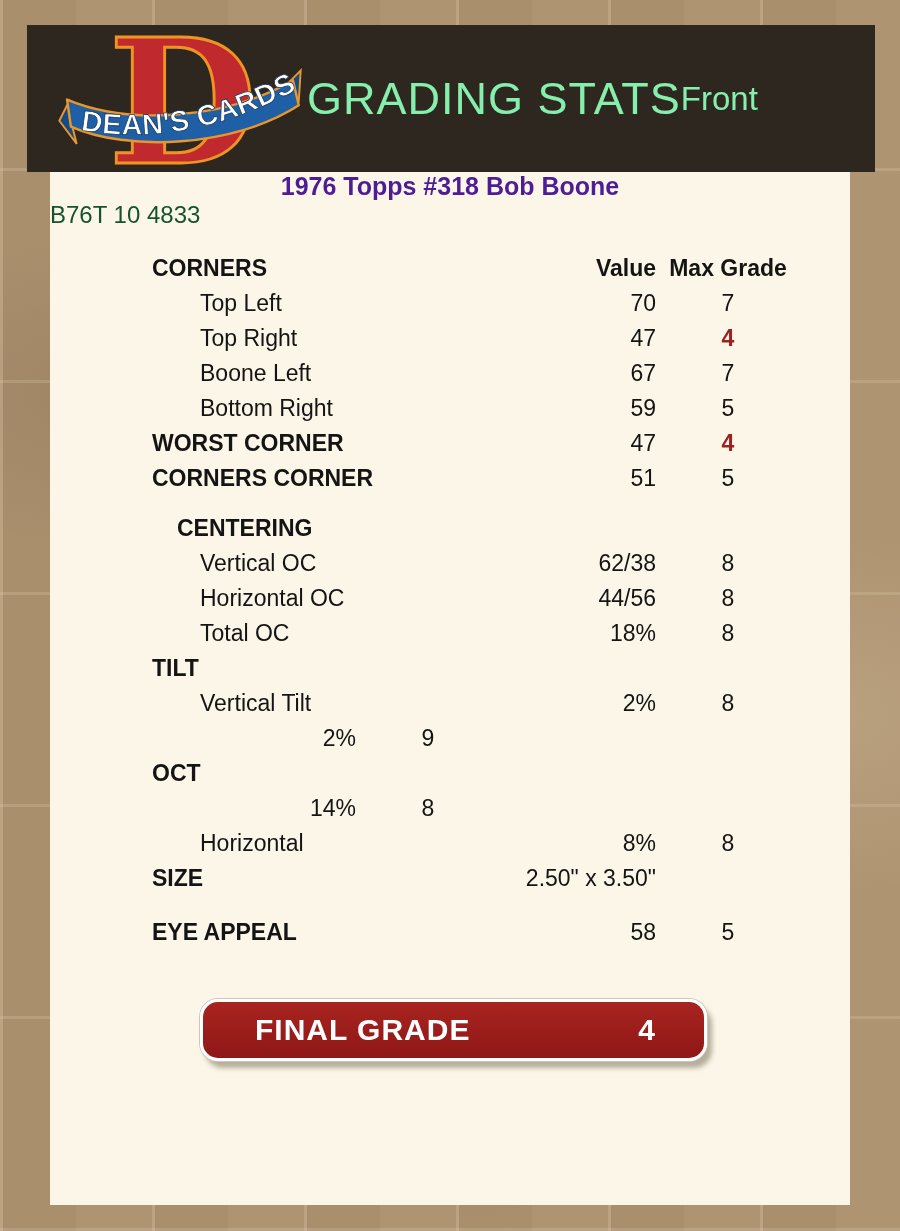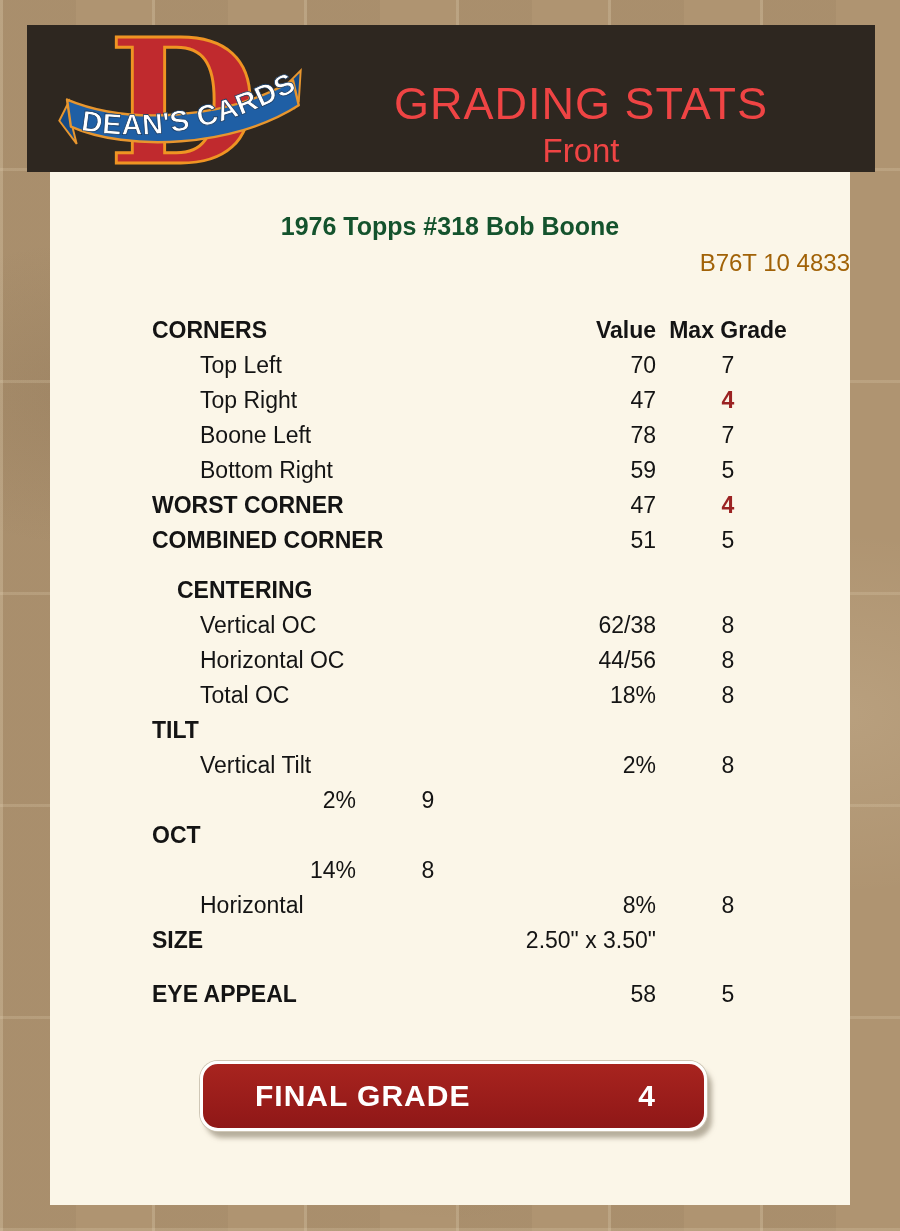--- a/index.html
+++ b/index.html
@@ -14,40 +14,40 @@
       radial-gradient(ellipse 320px 220px at 10% 32%, rgba(88,68,44,0.12), rgba(0,0,0,0) 70%),
       radial-gradient(ellipse 340px 260px at 94% 58%, rgba(252,242,218,0.12), rgba(0,0,0,0) 70%),
       radial-gradient(ellipse 280px 200px at 50% 88%, rgba(88,68,44,0.08), rgba(0,0,0,0) 70%);
   }
   .header-bar{
     position:absolute;left:27px;top:25px;width:848px;height:147px;
     background:#2e2720;
   }
   .logo{position:absolute;left:28px;top:5px;width:250px;height:140px;}
   .header-titles{position:absolute;left:280px;right:20px;top:0;height:100%;
-    display:flex;flex-direction:column;justify-content:flex-end;align-items:center;color:#ef4444;}
+    display:flex;flex-direction:row;justify-content:flex-start;align-items:center;color:#86efac;}
   .header-title{font-size:45px;line-height:52px;letter-spacing:1px;font-weight:normal;margin:0;}
   .header-sub{font-size:33px;line-height:42px;font-weight:normal;}
   .panel{
     position:absolute;left:50px;top:172px;width:800px;height:1033px;
     background:#fbf6e8;box-sizing:border-box;
   }
-  .card-title{margin-top:40px;text-align:center;font-size:25px;line-height:28px;font-weight:bold;color:#14532d;}
-  .card-serial{margin-top:8px;text-align:right;font-size:24px;line-height:30px;color:#a16207;}
-  .stats-table{margin-top:35px;}
+  .card-title{text-align:center;font-size:25px;line-height:28px;font-weight:bold;color:#4c1d95;}
+  .card-serial{text-align:left;font-size:24px;line-height:30px;color:#14532d;}
+  .stats-table{margin-top:21px;}
   .row{display:flex;align-items:center;height:35px;padding-left:102px;font-size:23px;color:#141414;}
   .row .c-label{flex:0 0 300px;box-sizing:border-box;}
   .row .c-value{flex:0 0 204px;text-align:right;}
   .row .c-grade{flex:0 0 144px;text-align:center;}
   .row.indent .c-label{padding-left:48px;}
   .row.bold .c-label{font-weight:bold;}
   .row.header-row .c-label,.row.header-row .c-value,.row.header-row .c-grade{font-weight:bold;}
   .c-grade.red{color:#9b2222;font-weight:bold;}
   .final-grade-button{
-    margin:49px 0 0 150px;width:507px;height:70px;box-sizing:border-box;
+    margin:49px 0 0 150px;width:507px;height:62px;box-sizing:border-box;
     background:linear-gradient(#a8241f,#8f1717);
     border:3px solid #ffffff;border-radius:18px;
     box-shadow:0 0 0 1px #cfc7b6, 5px 7px 5px rgba(125,115,95,0.55);
     display:flex;align-items:center;justify-content:space-between;
     color:#ffffff;font-size:30px;font-weight:bold;letter-spacing:1px;
     cursor:pointer;
   }
   .final-grade-button .fg-label{margin-left:52px;}
   .final-grade-button .fg-value{margin-right:48px;}
 </style>
@@ -87,35 +87,35 @@
           <div class="c-value">70</div>
           <div class="c-grade">7</div>
         </div>
         <div class="row indent">
           <div class="c-label">Top Right</div>
           <div class="c-value">47</div>
           <div class="c-grade red">4</div>
         </div>
         <div class="row indent">
           <div class="c-label">Boone Left</div>
-          <div class="c-value">78</div>
+          <div class="c-value">67</div>
           <div class="c-grade">7</div>
         </div>
         <div class="row indent">
           <div class="c-label">Bottom Right</div>
           <div class="c-value">59</div>
           <div class="c-grade">5</div>
         </div>
         <div class="row bold">
           <div class="c-label">WORST CORNER</div>
           <div class="c-value">47</div>
           <div class="c-grade red">4</div>
         </div>
         <div class="row bold">
-          <div class="c-label">COMBINED CORNER</div>
+          <div class="c-label">CORNERS CORNER</div>
           <div class="c-value">51</div>
           <div class="c-grade">5</div>
         </div>
         <div class="row bold" style="margin-top: 15px; justify-content: center;">
           <div class="c-label">CENTERING</div>
           <div class="c-value"></div>
           <div class="c-grade"></div>
         </div>
         <div class="row indent">
           <div class="c-label">Vertical OC</div>

